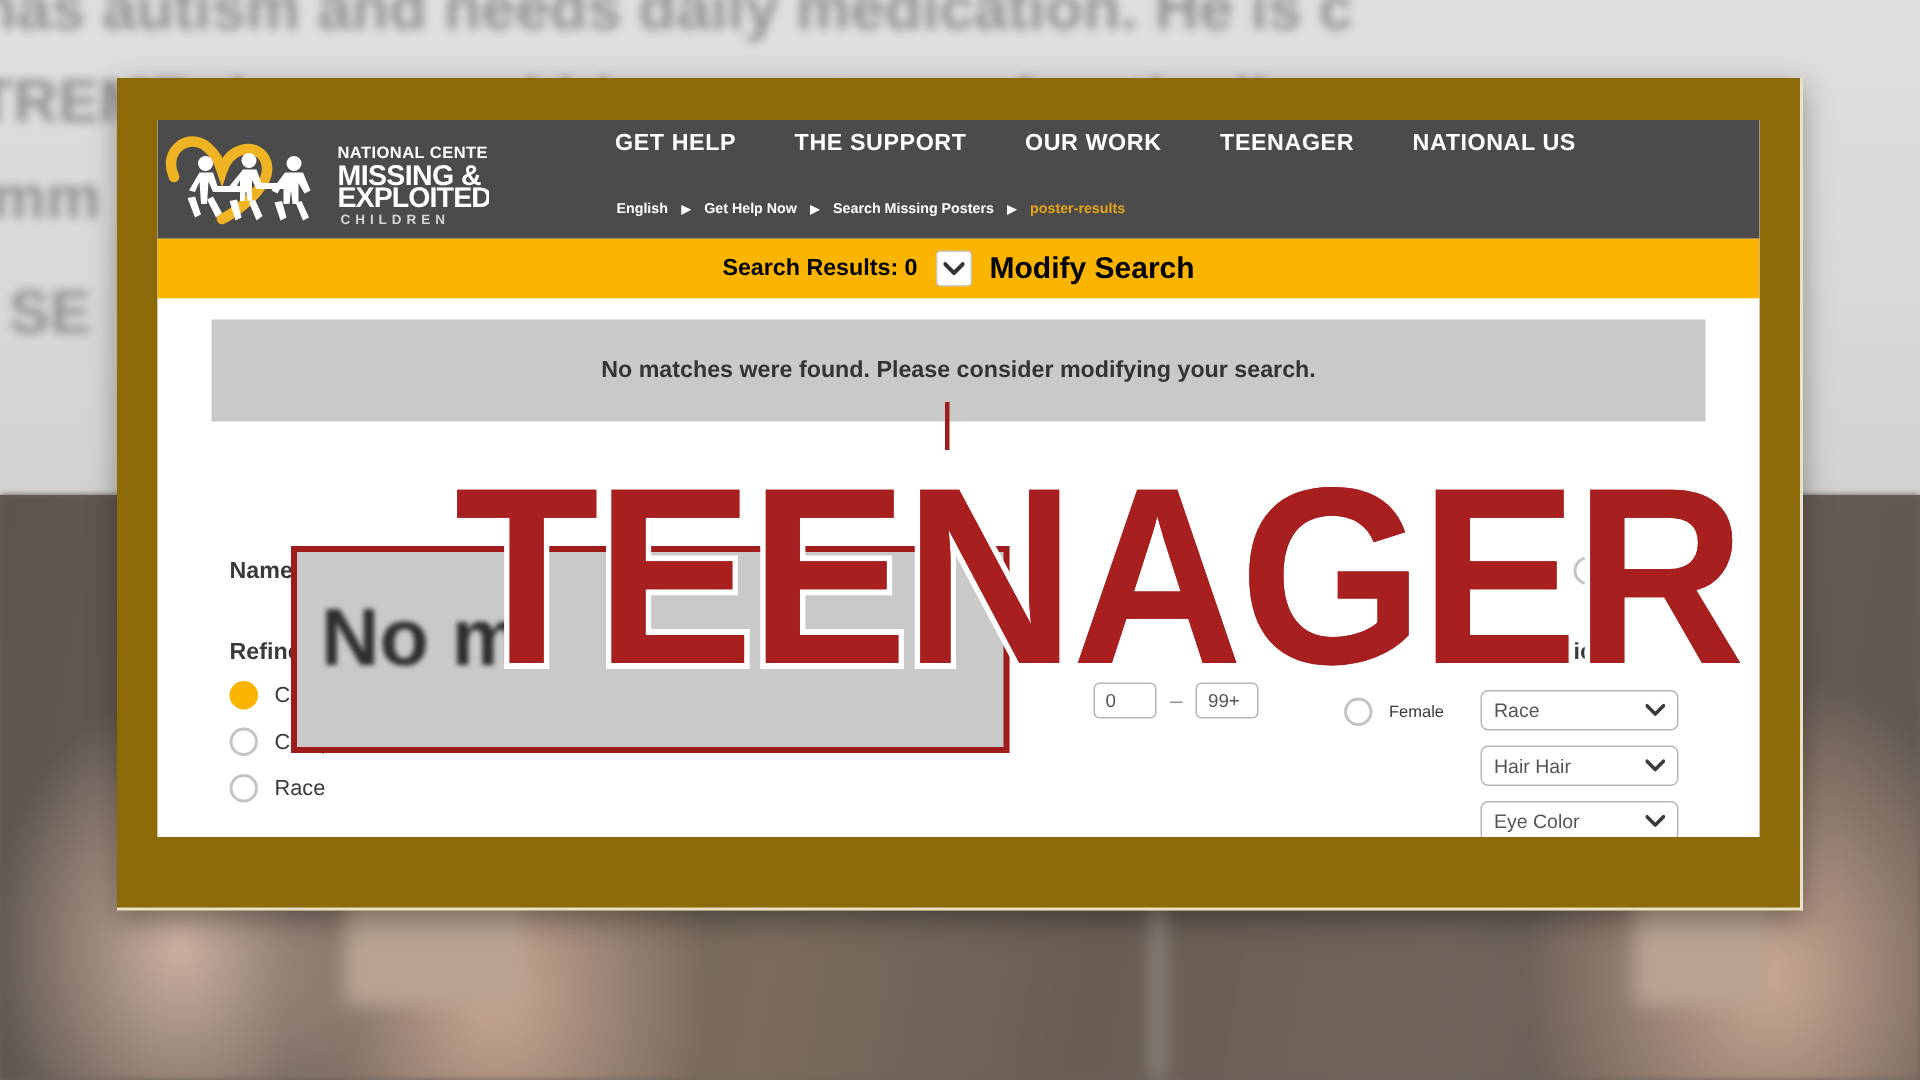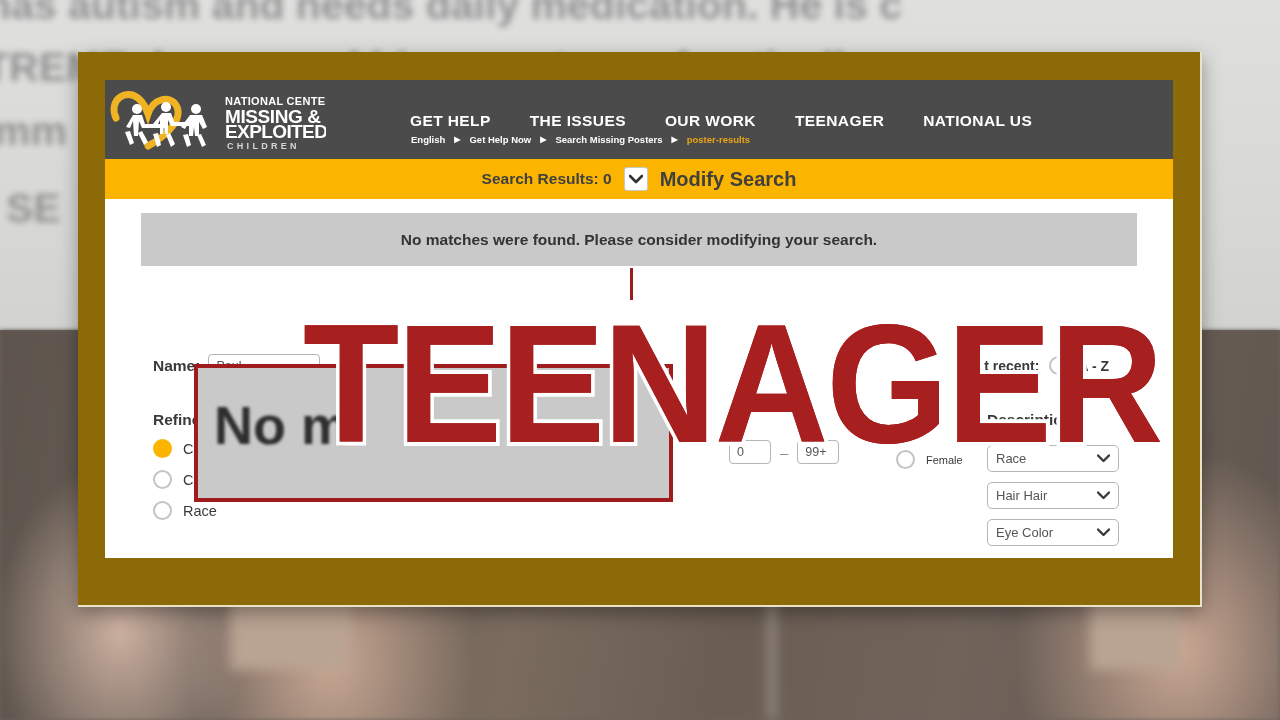--- a/index.html
+++ b/index.html
@@ -57,56 +57,56 @@
   .site-header {
     position: relative;
     height: 79px;
     background: #4b4b4b;
     display: flex; align-items: flex-start;
   }
   .logo { position: absolute; left: 3px; top: 6px; width: 220px; height: 68px; display: flex; align-items: center; }
   .logo svg { display: block; }
 
   .nav {
-    position: absolute; left: 305px; top: 32px;
+    position: absolute; left: 305px; top: 7px;
     display: flex; gap: 39px; align-items: center;
   }
   .nav a {
     color: #fff; text-decoration: none;
     font-size: 15.5px; font-weight: bold; letter-spacing: .4px;
   }
   .crumbs {
     position: absolute; left: 306px; top: 54px;
     display: flex; align-items: center; gap: 9px;
     font-size: 9.5px; font-weight: bold;
   }
   .crumbs .c { color: #ffffff; }
   .crumbs .c.cur { color: #e8a317; }
   .crumbs .arrow { color: #ffffff; font-size: 8px; }
 
   
   .results-bar {
     height: 40px; background: #fbb400;
     display: flex; align-items: center; justify-content: center; gap: 12px;
-    color: #404040;
+    color: #000000;
   }
   .results-bar .rtext { font-size: 15.5px; font-weight: bold; }
   .chev-btn {
     width: 24px; height: 24px; background: #fff;
     border: 1px solid #c9c9c9; border-radius: 3px;
     display: flex; align-items: center; justify-content: center;
   }
   .chev-btn svg { display: block; }
   .results-bar .mod { font-size: 20px; font-weight: bold; }
 
   
   .page-body { position: relative; padding: 14px 36px 0 36px; background:#fff; height: 359px; }
 
   .notice {
-    height: 53px; background: #c9c9c9;
+    height: 68px; background: #c9c9c9;
     display: flex; align-items: center; justify-content: center;
     color: #333; font-size: 15.5px; font-weight: bold;
     margin-bottom: 14px;
   }
 
   .row { position: relative; }
 
   label.fl { font-size: 15.5px; font-weight: bold; color: #3a3a3a; }
 
   .txt {
@@ -254,21 +254,21 @@
         </g>
         <text x="117" y="17" font-family="Liberation Sans, sans-serif" font-size="11" font-weight="bold" fill="#ffffff" letter-spacing="0.3">NATIONAL CENTER FOR</text>
         <text x="117" y="35" font-family="Liberation Sans, sans-serif" font-size="19" font-weight="bold" fill="#ffffff" letter-spacing="-0.4">MISSING &amp;</text>
         <text x="117" y="50" font-family="Liberation Sans, sans-serif" font-size="19" font-weight="bold" fill="#ffffff" letter-spacing="-0.6">EXPLOITED</text>
         <text x="119" y="61" font-family="Liberation Sans, sans-serif" font-size="9" font-weight="bold" fill="#d6d6d6" letter-spacing="3.3">CHILDREN</text>
       </svg>
     </div>
 
     <nav class="nav">
       <a href="#">GET HELP</a>
-      <a href="#">THE ISSUES</a>
+      <a href="#">THE SUPPORT</a>
       <a href="#">OUR WORK</a>
       <a href="#">TEENAGER</a>
       <a href="#">NATIONAL US</a>
     </nav>
 
     <div class="crumbs">
       <span class="c">English</span>
       <span class="arrow">▶</span>
       <span class="c">Get Help Now</span>
       <span class="arrow">▶</span>

